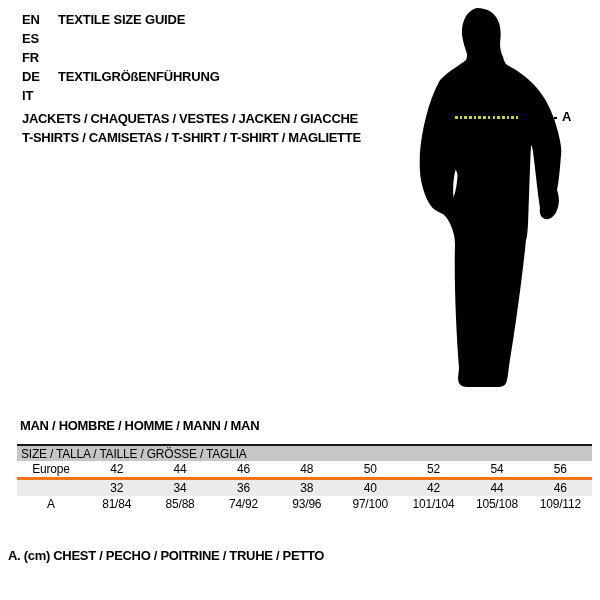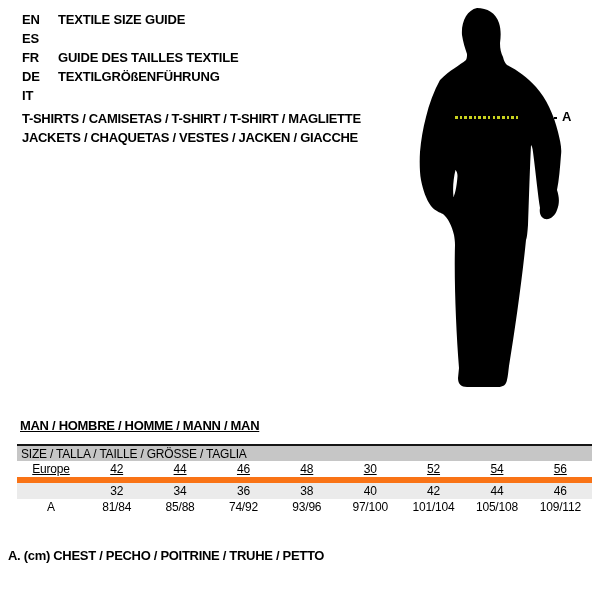--- a/index.html
+++ b/index.html
@@ -28,70 +28,69 @@
     position: absolute; left: 45px; top: 116px; width: 63px; height: 3px;
     background: repeating-linear-gradient(to right, var(--dash-color, #c8d21f) 0 2.6px, transparent 2.6px 4.7px);
   }
   .marker-dashes {
     position: absolute; left: 133px; top: 117px; width: 16px; height: 2px;
     background: repeating-linear-gradient(to right, #000 0 3px, transparent 3px 5.6px);
   }
   .measure-label { position: absolute; left: 152px; top: 109px; font-size: 13px; font-weight: bold; }
 
   
-  .section-title { position: absolute; left: 20px; top: 418px; font-size: 13px; font-weight: bold; letter-spacing: -0.3px; text-decoration: underline; }
+  .section-title { position: absolute; left: 20px; top: 418px; font-size: 13px; font-weight: bold; letter-spacing: -0.3px; }
 
   
   .size-table-wrap { position: absolute; left: 17px; top: 444px; width: 575px; }
   table.size-table {
     width: 100%; border-collapse: collapse; table-layout: fixed;
     border-top: 2px solid #161616;
     font-size: 12px; letter-spacing: -0.2px;
   }
   table.size-table td { padding: 0 2px; height: 16px; text-align: center; vertical-align: middle; }
   td.row-label { text-align: left; padding-left: 4px; }
   tr.head-row td {
     background: var(--header-bg, #c6c6c6);
     text-align: left; padding-left: 4px; height: 15px;
   }
-  tr.row-europe td { border-bottom: 6px solid #f97316; text-decoration: underline; }
+  tr.row-europe td { border-bottom: 3px solid #f97316; }
   tr.row-stripe td { background: var(--stripe-bg, #ebebeb); }
 
   
   .footnote { position: absolute; left: 8px; top: 548px; font-size: 13px; font-weight: bold; letter-spacing: -0.3px; }
 </style>
 </head>
 <body>
 
 <div class="stage">
 
   <div class="lang-list">
     <div class="lang-row">
       <span class="lang-code">EN</span>
       <span class="lang-label">TEXTILE SIZE GUIDE</span>
     </div>
     <div class="lang-row">
       <span class="lang-code">ES</span>
     </div>
     <div class="lang-row">
       <span class="lang-code">FR</span>
-      <span class="lang-label">GUIDE DES TAILLES TEXTILE</span>
     </div>
     <div class="lang-row">
       <span class="lang-code">DE</span>
       <span class="lang-label">TEXTILGRÖßENFÜHRUNG</span>
     </div>
     <div class="lang-row">
       <span class="lang-code">IT</span>
     </div>
   </div>
 
   <div class="categories">
+    <div>JACKETS / CHAQUETAS / VESTES / JACKEN / GIACCHE</div>
     <div>T-SHIRTS / CAMISETAS / T-SHIRT / T-SHIRT / MAGLIETTE</div>
-    <div>JACKETS / CHAQUETAS / VESTES / JACKEN / GIACCHE</div>
   </div>
 
   <div class="figure-wrap">
     <svg width="190" height="400" viewBox="0 0 190 400">
       <path fill="#000000" fill-rule="evenodd" d="
         M 67 8
         C 77 8 86 13 89 23
         C 91 29 91 36 90 43
         C 90 49 91 53 93 57
         C 94 61 95 63 97 65
@@ -154,21 +153,21 @@
       <tbody>
         <tr class="head-row">
           <td colspan="9">SIZE / TALLA / TAILLE / GRÖSSE / TAGLIA</td>
         </tr>
         <tr class="row-europe">
           <td class="row-label">Europe</td>
           <td>42</td>
           <td>44</td>
           <td>46</td>
           <td>48</td>
-          <td>30</td>
+          <td>50</td>
           <td>52</td>
           <td>54</td>
           <td>56</td>
         </tr>
         <tr class="row-stripe">
           <td class="row-label"></td>
           <td>32</td>
           <td>34</td>
           <td>36</td>
           <td>38</td>

